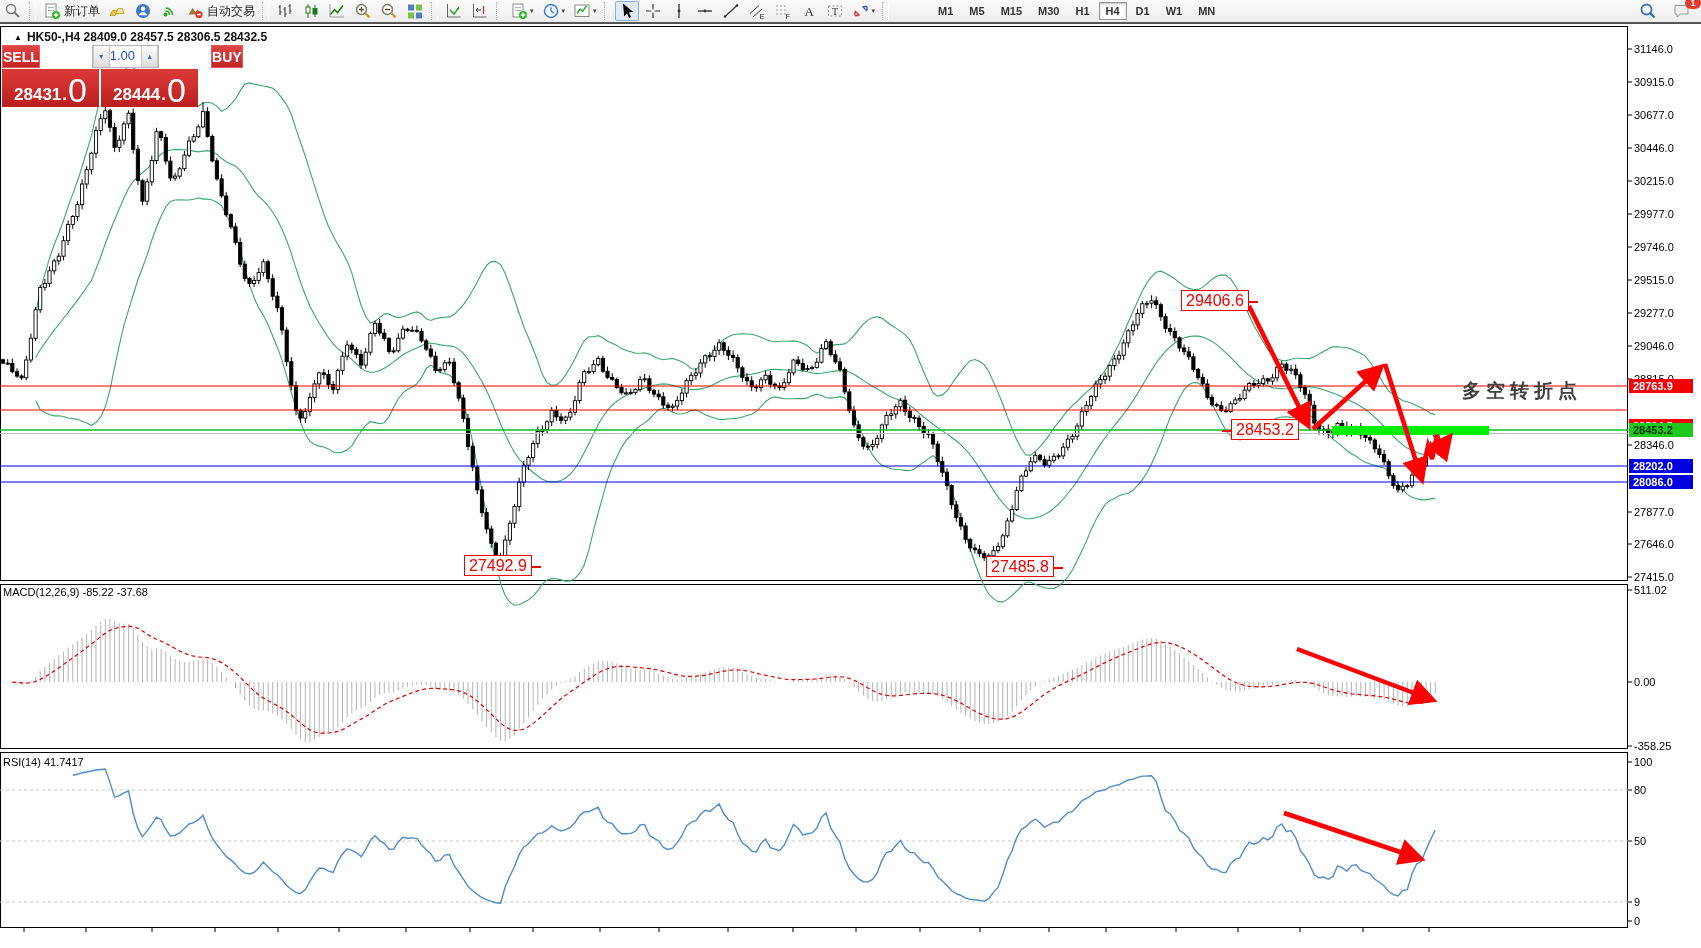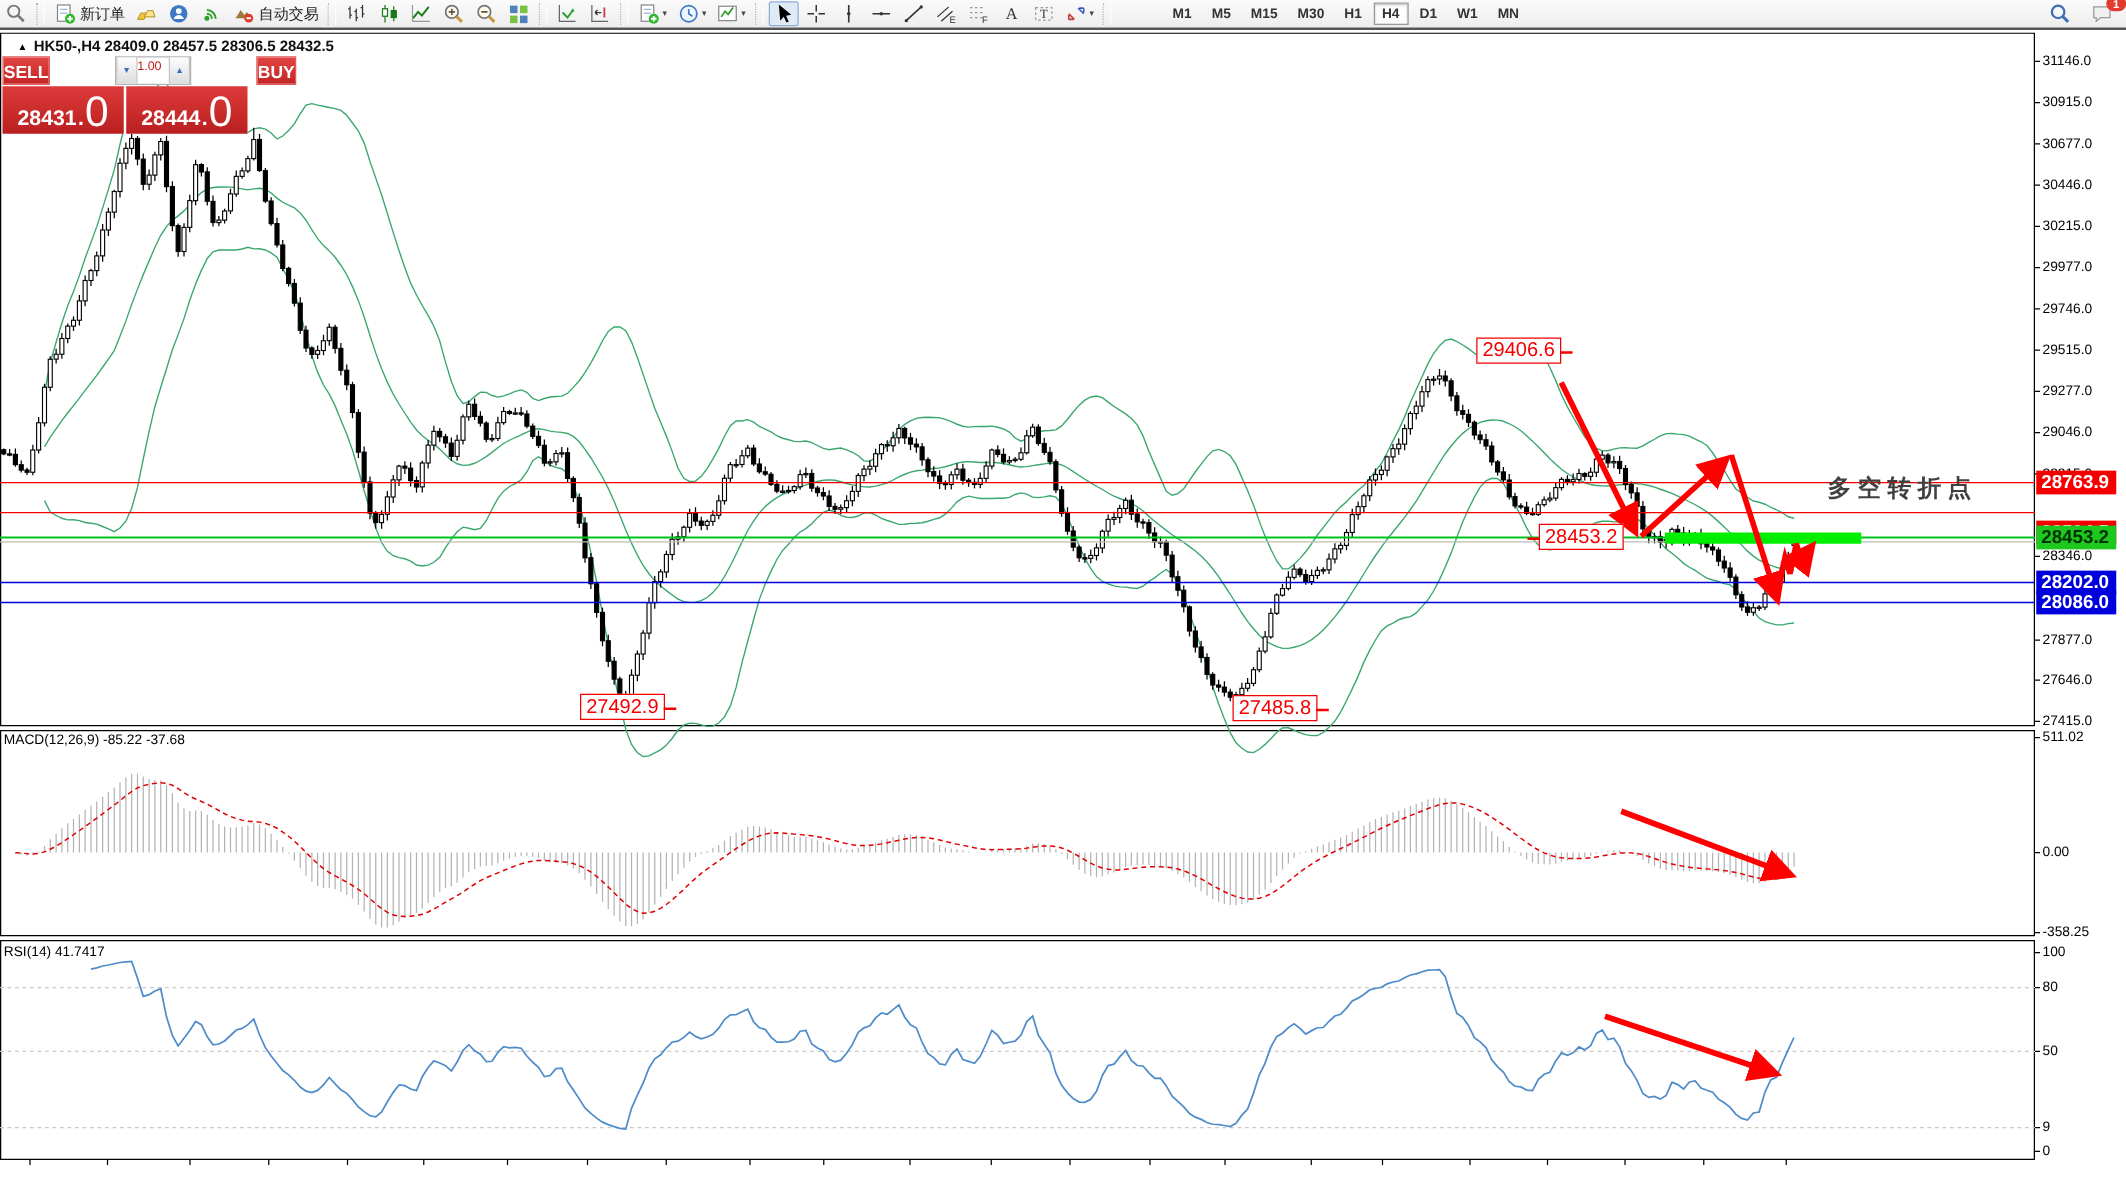--- a/index.html
+++ b/index.html
@@ -24,39 +24,39 @@
   .badge{position:absolute;right:-6px;top:-4px;background:#e23b2e;color:#fff;font-size:9px;font-weight:700;
     border-radius:8px;min-width:12px;height:12px;line-height:12px;text-align:center;padding:0 2px;}
   
   .chart-area{position:absolute;left:0;top:26px;width:1701px;height:922px;background:#fff;}
   #chartSvgWrap{position:absolute;left:0;top:0;}
   .chart-title{position:absolute;left:14px;top:4px;font-size:12px;font-weight:600;color:#111;
      display:flex;align-items:center;z-index:6;}
   .chart-title .tri{font-size:8px;margin-right:5px;color:#000;}
   
   .axlabel{position:absolute;left:1634px;font-size:11px;color:#000;transform:translateY(-50%);white-space:nowrap;}
-  .axbadge{position:absolute;left:1629px;font-size:15px;font-weight:700;transform:translateY(-50%);
+  .axbadge{position:absolute;left:1629px;font-size:11px;font-weight:700;transform:translateY(-50%);
      padding:1px 4px;min-width:56px;text-align:left;white-space:nowrap;}
   .panel-label{position:absolute;left:3px;font-size:11px;color:#000;z-index:5;white-space:nowrap;}
   
   .anno{position:absolute;border:1px solid #f40000;color:#f40000;background:#fff;font-size:16px;
      padding:0 4px;line-height:19px;z-index:7;white-space:nowrap;}
   .anno .conn{position:absolute;top:50%;width:10px;height:0;border-top:2px solid #f40000;}
   .anno .conn.right{right:-10px;}
   .anno .conn.left{left:-10px;}
   .note-text{position:absolute;font-size:19px;font-weight:700;letter-spacing:5px;z-index:6;white-space:nowrap;}
   
   .trade-widget{position:absolute;left:2px;top:19px;z-index:8;width:196px;}
   .tw-row1{display:flex;height:23px;gap:48px;}
   .tw-sell,.tw-buy{width:52px;background:linear-gradient(#e24444,#c32525);color:#fff;border:1px solid #e05b5b;
      font-size:14px;font-weight:600;font-family:inherit;padding:0;}
   .tw-vol{flex:1;display:flex;margin:0 4px;border:1px solid #b5b5b5;background:#fff;height:21px;}
   .tw-dn,.tw-up{width:17px;background:linear-gradient(#fdfdfd,#dcdcdc);border:none;border-left:1px solid #c5c5c5;
      border-right:1px solid #c5c5c5;padding:0;font-size:7px;color:#3b6fb5;}
-  .tw-val{flex:1;font-size:10px;color:#b91c1c;text-align:right;padding:2px 6px 0 0;}
+  .tw-val{flex:1;font-size:13px;color:#1d4ed8;text-align:right;padding:2px 6px 0 0;}
   .tw-row2{display:flex;margin-top:1px;height:38px;background:#fff;}
   .tw-price{width:97px;background:linear-gradient(#dc3a3a,#bb1f1f);color:#fff;display:flex;align-items:flex-end;
      justify-content:center;padding-bottom:2px;}
   .tw-price.sellp{margin-right:2px;}
   .p-small{font-size:17px;font-weight:700;line-height:1;margin-bottom:2px;}
   .p-dot{font-size:17px;font-weight:700;line-height:1;margin:0 1px 2px 1px;}
   .p-big{font-size:34px;font-weight:400;line-height:.82;}
 </style>
 </head>
 <body>
@@ -1422,21 +1422,21 @@
         <div class="axlabel" style="top: 564px;">511.02</div>
         <div class="axlabel" style="top: 656px;">0.00</div>
         <div class="axlabel" style="top: 720px;">-358.25</div>
         <div class="axlabel" style="top: 736px;">100</div>
         <div class="axlabel" style="top: 764px;">80</div>
         <div class="axlabel" style="top: 815px;">50</div>
         <div class="axlabel" style="top: 876px;">9</div>
         <div class="axlabel" style="top: 895px;">0</div>
       </div>
     <div id="annoLayer">
-        <div class="anno" style="left: 1181px; top: 244px;">29406.6<span class="conn right"></span></div>
+        <div class="anno" style="left: 1181px; top: 264px;">29406.6<span class="conn right"></span></div>
         <div class="anno" style="left: 1231px; top: 393px;">28453.2<span class="conn left"></span></div>
         <div class="anno" style="left: 464px; top: 529px;">27492.9<span class="conn right"></span></div>
         <div class="anno" style="left: 986px; top: 530px; text-align: right;">27485.8<span class="conn right"></span></div>
         <div class="note-text" style="left: 1462px; top: 352px; color: #404040;">多空转折点</div>
       </div>
     <div id="dateLayer"></div>
   </div>
 </div>
 
 </body></html>

